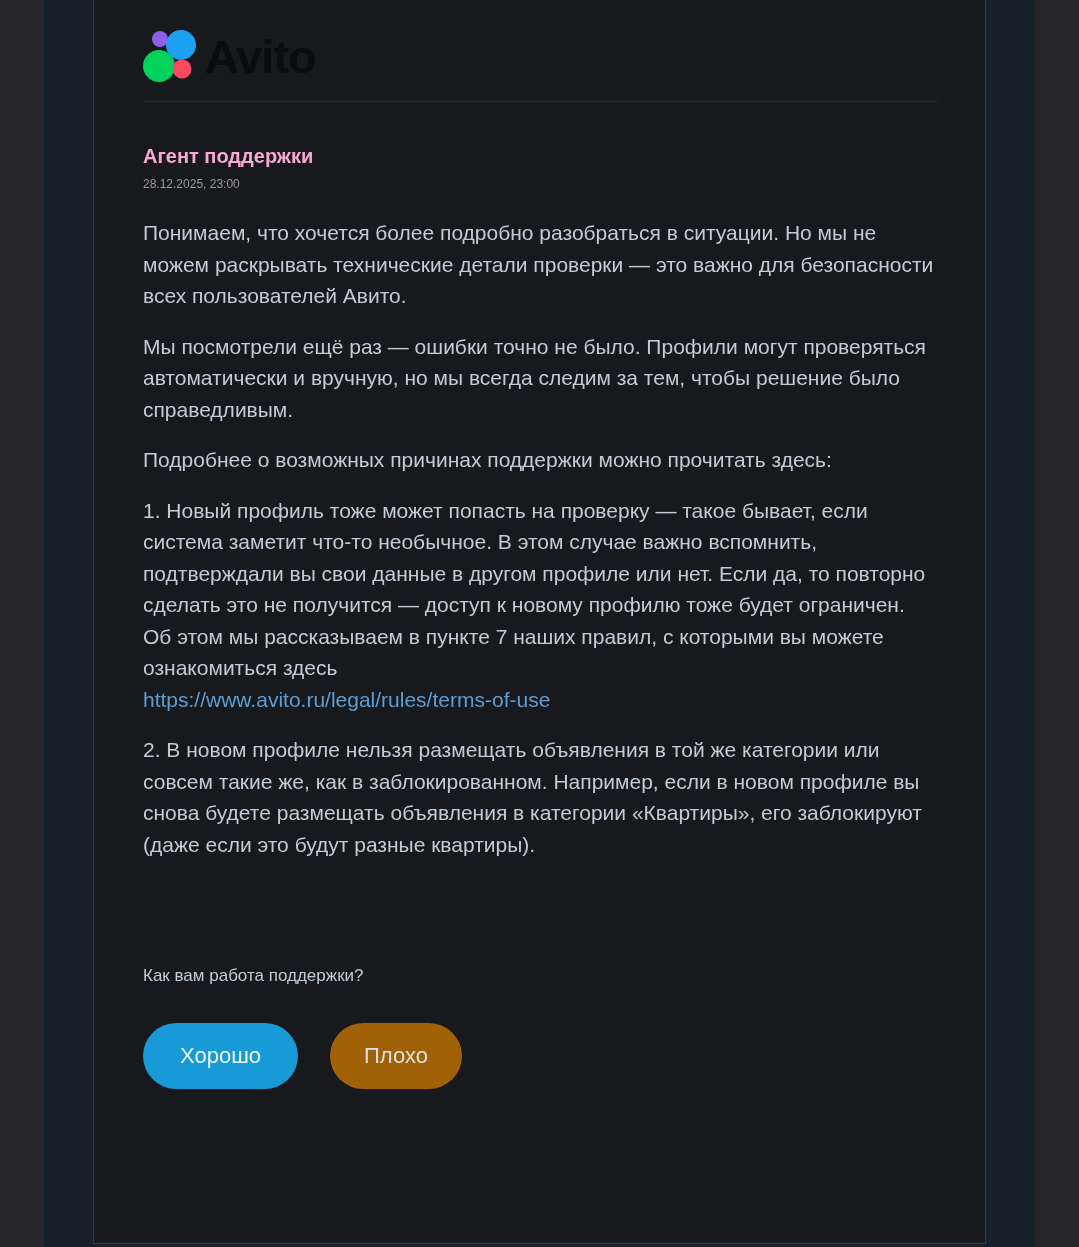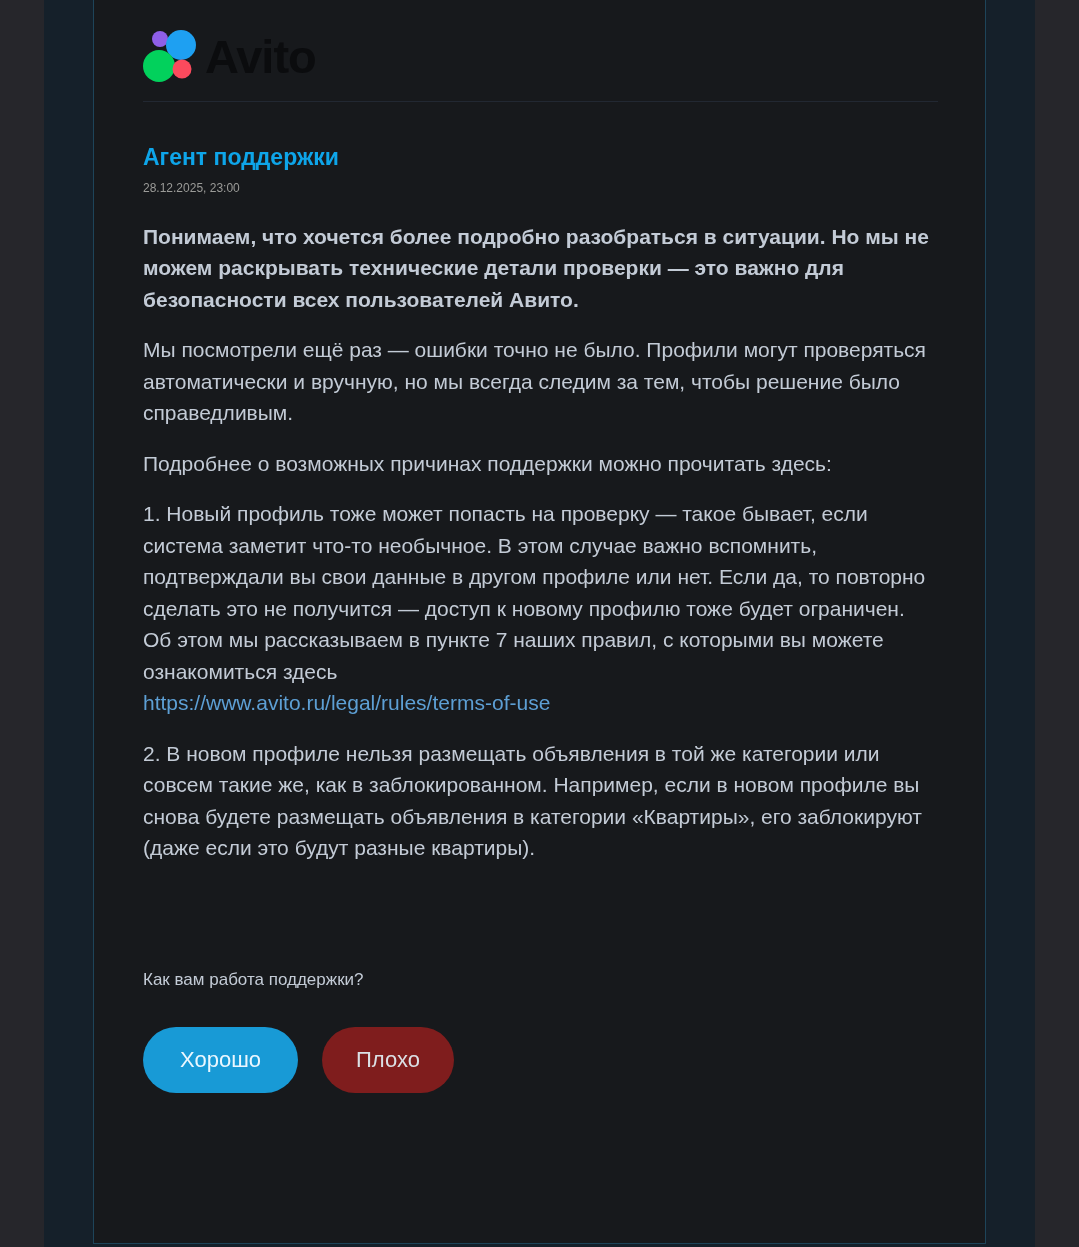--- a/index.html
+++ b/index.html
@@ -32,54 +32,54 @@
     font-size:47px;font-weight:bold;color:#0b0c0e;
     letter-spacing:-1px;margin-left:6px;line-height:1;
     transform:translateY(2px);
   }
   .divider{
     height:1px;background:#222832;margin-top:19px;border:0;
   }
   
   .sender{
     margin-top:42px;
-    font-size:23px;font-weight:bold;color:#0ea5e9;line-height:1.2;
+    font-size:20px;font-weight:bold;color:#f9a8d4;line-height:1.2;
   }
   .timestamp{
     margin-top:9px;
     font-size:12px;color:#9b9b98;line-height:1.2;
   }
   
   .msg-body{margin-top:26px;}
   .msg-body p{
     margin:19px 0 0 0;
     font-size:21px;line-height:31.5px;color:#c3cbd6;
     max-width:800px;
   }
-  .msg-body p:first-child{margin-top:0;font-weight:bold;}
+  .msg-body p:first-child{margin-top:0;}
   a.msg-link{
     color:#5d9fd4;text-decoration:none;word-break:break-all;
   }
   
   .feedback{margin-top:105px;}
   .feedback-question{
     font-size:17px;color:#c3cbd6;line-height:1.3;margin:0;
   }
   .feedback-buttons{
-    display:flex;gap:24px;margin-top:36px;align-items:center;
+    display:flex;gap:32px;margin-top:36px;align-items:center;
   }
   .pill-btn{
     border:none;cursor:pointer;
     height:66px;border-radius:33px;
     font-family:inherit;font-size:22px;
     display:inline-flex;align-items:center;justify-content:center;
     padding:0 37px;
   }
   .pill-btn.good{background:#189ad6;color:#eaf7ff;}
-  .pill-btn.bad{background:#7f1d1d;color:#dbe0e5;padding:0 34px;}
+  .pill-btn.bad{background:#a16207;color:#dbe0e5;padding:0 34px;}
 </style>
 </head>
 <body>
 
 <div class="gutter"></div>
 
 <div class="email-panel">
   <div class="panel-inner">
 
     <div class="logo-row">

